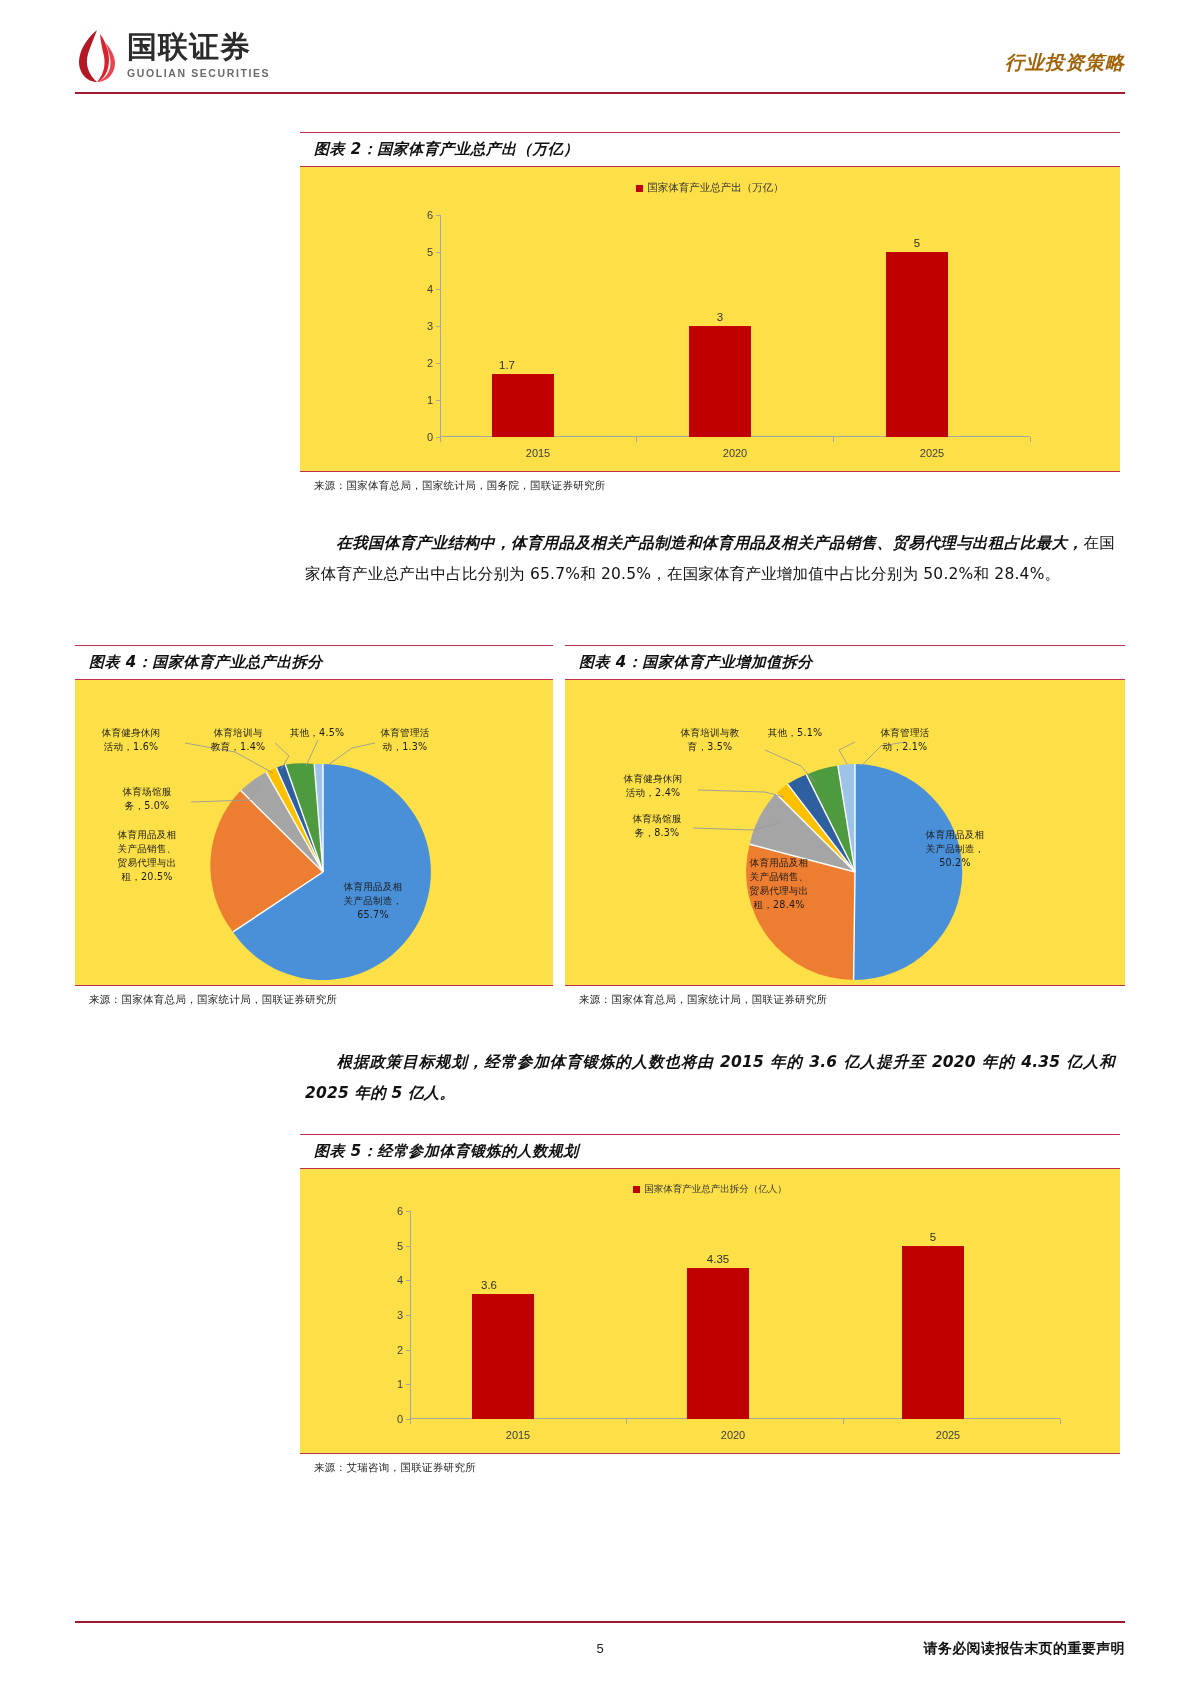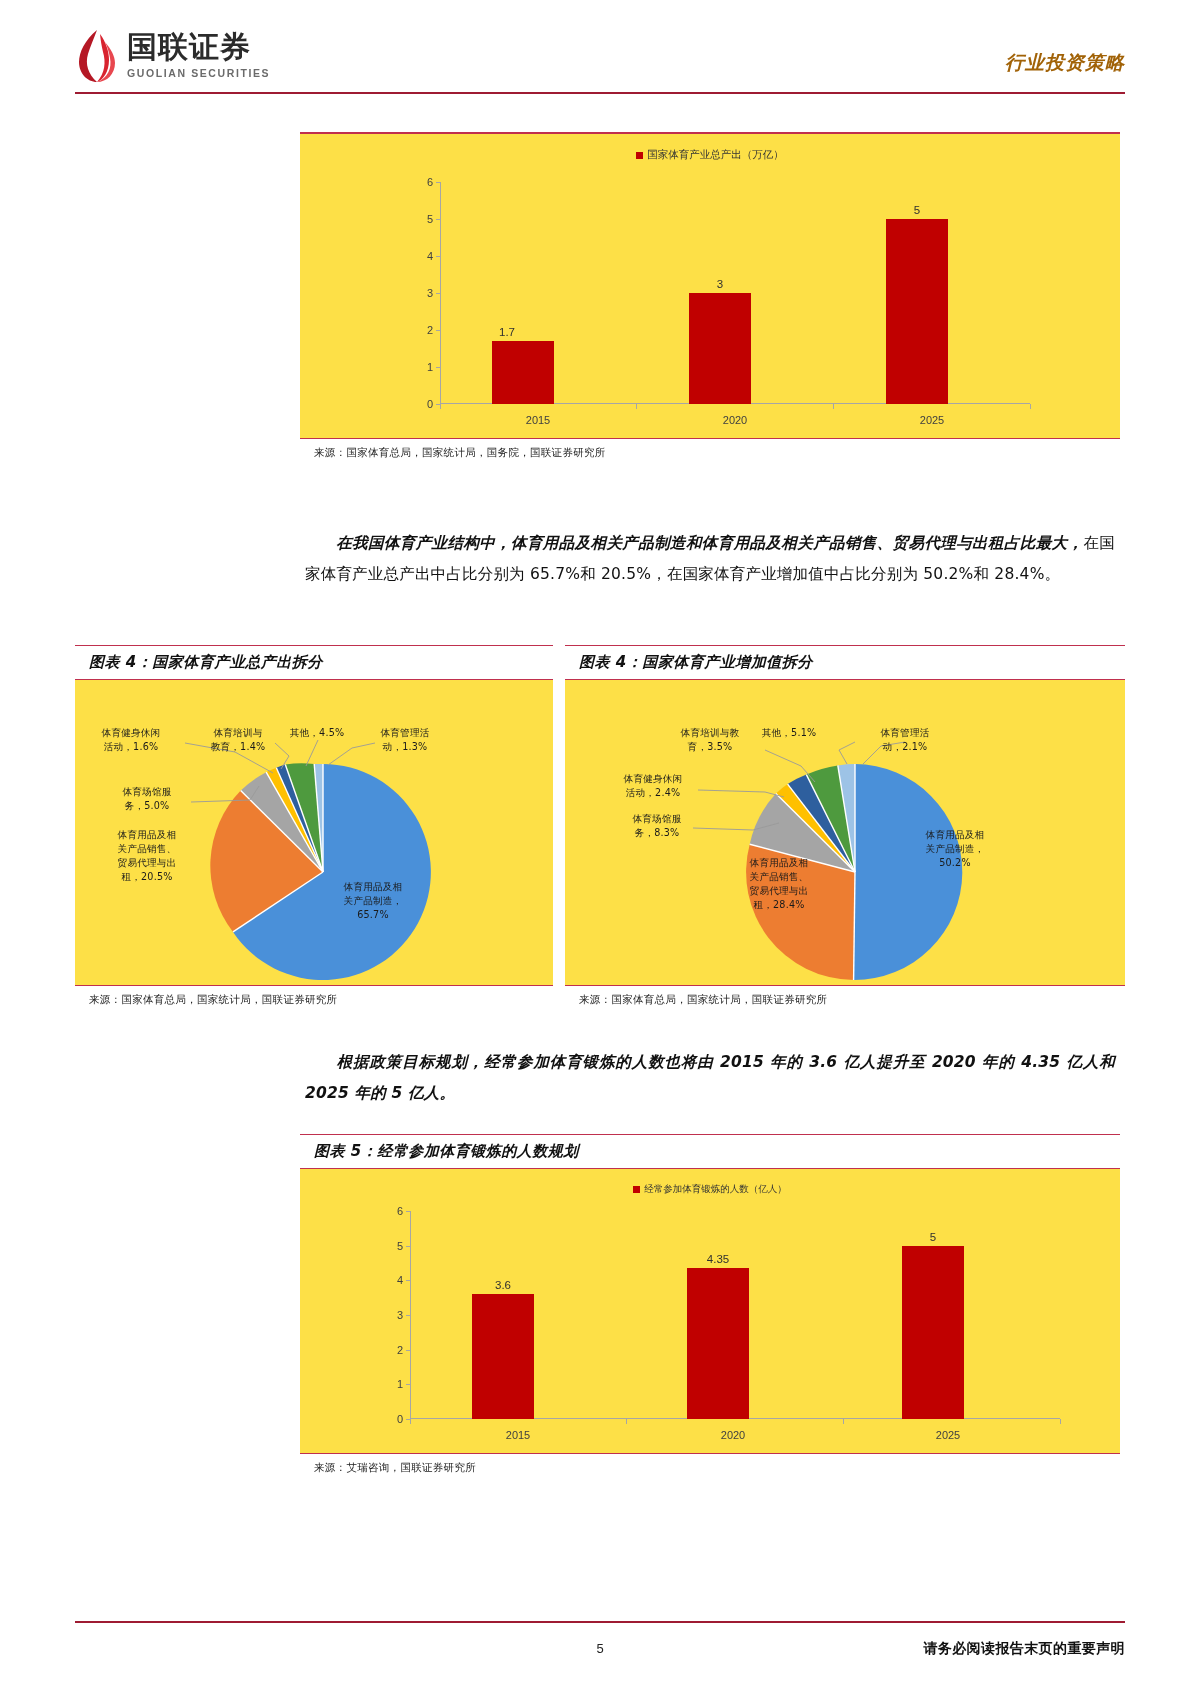--- a/index.html
+++ b/index.html
@@ -230,20 +230,21 @@
       <div class="logo-cn">国联证券</div>
       <div class="logo-en">GUOLIAN SECURITIES</div>
     </div>
   </div>
   <div class="header-right">行业投资策略</div>
 </div>
 <div class="header-rule"></div>
 
 <div class="exhibit" style="left:300px; top:132px; width:820px;">
   <div class="ex-rule-top"></div>
+  <div class="ex-title">图表 2：国家体育产业总产出（万亿）</div>
   <div class="ex-rule-bot"></div>
 
   <div class="ex-body" style="height:304px; position:relative;">
     <div class="chart-legend" style="position:absolute; left:0; right:0; top:14px; font-size:10.5px;">
       <span class="legend-swatch"></span>
       <span>国家体育产业总产出（万亿）</span>
     </div>
 
     <div class="barchart" style="position:absolute; left:0; top:40px; width:820px; height:260px;">
 
@@ -386,21 +387,21 @@
           <path d="M200 70 L236 86 L250 102"></path>
           <path d="M290 62 L274 70 L282 84"></path>
           <path d="M340 62 L316 66 L298 84"></path>
           <path d="M133 110 L200 112 L219 117"></path>
           <path d="M128 148 L188 150 L214 143"></path>
         </g>
       </svg>
 
       <div class="pie-label" style="left:100px; top:46px; width:90px; white-space:pre;">体育培训与教
 育，3.5%</div>
-      <div class="pie-label" style="left:188px; top:46px; width:72px; white-space:pre;">其他，5.1%</div>
+      <div class="pie-label" style="left:194px; top:46px; width:72px; white-space:pre;">其他，5.1%</div>
       <div class="pie-label" style="left:298px; top:46px; width:84px; white-space:pre;">体育管理活
 动，2.1%</div>
       <div class="pie-label" style="left:40px; top:92px; width:96px; white-space:pre;">体育健身休闲
 活动，2.4%</div>
       <div class="pie-label" style="left:50px; top:132px; width:84px; white-space:pre;">体育场馆服
 务，8.3%</div>
       <div class="pie-label" style="left:166px; top:176px; width:96px; white-space:pre;">体育用品及相
 关产品销售、
 贸易代理与出
 租，28.4%</div>
@@ -419,42 +420,42 @@
 </div>
 
 <div class="exhibit" style="left:300px; top:1134px; width:820px;">
   <div class="ex-rule-top"></div>
   <div class="ex-title">图表 5：经常参加体育锻炼的人数规划</div>
   <div class="ex-rule-bot"></div>
 
   <div class="ex-body" style="height:284px; position:relative;">
     <div class="chart-legend" style="position:absolute; left:0; right:0; top:14px; font-size:9.5px;">
       <span class="legend-swatch"></span>
-      <span>经常参加体育锻炼的人数（亿人）</span>
+      <span>国家体育产业总产出拆分（亿人）</span>
     </div>
 
     <div class="barchart" style="position:absolute; left:0; top:36px; width:820px; height:248px;">
 
       <div class="bc-plot" style="left:110px; top:6px; width:650px; height:208px;">
         <div class="bc-axis-y"></div>
         <div class="bc-axis-x"></div>
 
         <div class="bc-ytick" style="top:208px;">0</div>
         <div class="bc-ytick" style="top:173.3px;">1</div>
         <div class="bc-ytick" style="top:138.7px;">2</div>
         <div class="bc-ytick" style="top:104px;">3</div>
         <div class="bc-ytick" style="top:69.3px;">4</div>
         <div class="bc-ytick" style="top:34.7px;">5</div>
         <div class="bc-ytick" style="top:0px;">6</div>
 
         <div class="bc-bar" style="left:62px;  width:62px; height:124.8px;"></div>
         <div class="bc-bar" style="left:277px; width:62px; height:150.8px;"></div>
         <div class="bc-bar" style="left:492px; width:62px; height:173.3px;"></div>
 
-        <div class="bc-vlabel" style="left:93px;  top:83.2px;">3.6</div>
+        <div class="bc-vlabel" style="left:79px;  top:83.2px;">3.6</div>
         <div class="bc-vlabel" style="left:308px; top:57.2px;">4.35</div>
         <div class="bc-vlabel" style="left:523px; top:34.7px;">5</div>
 
         <div class="bc-xtickmark" style="left:0px;   top:208px;"></div>
         <div class="bc-xtickmark" style="left:216px; top:208px;"></div>
         <div class="bc-xtickmark" style="left:433px; top:208px;"></div>
         <div class="bc-xtickmark" style="left:650px; top:208px;"></div>
 
         <div class="bc-xlabel" style="left:108px; top:218px;">2015</div>
         <div class="bc-xlabel" style="left:323px; top:218px;">2020</div>

